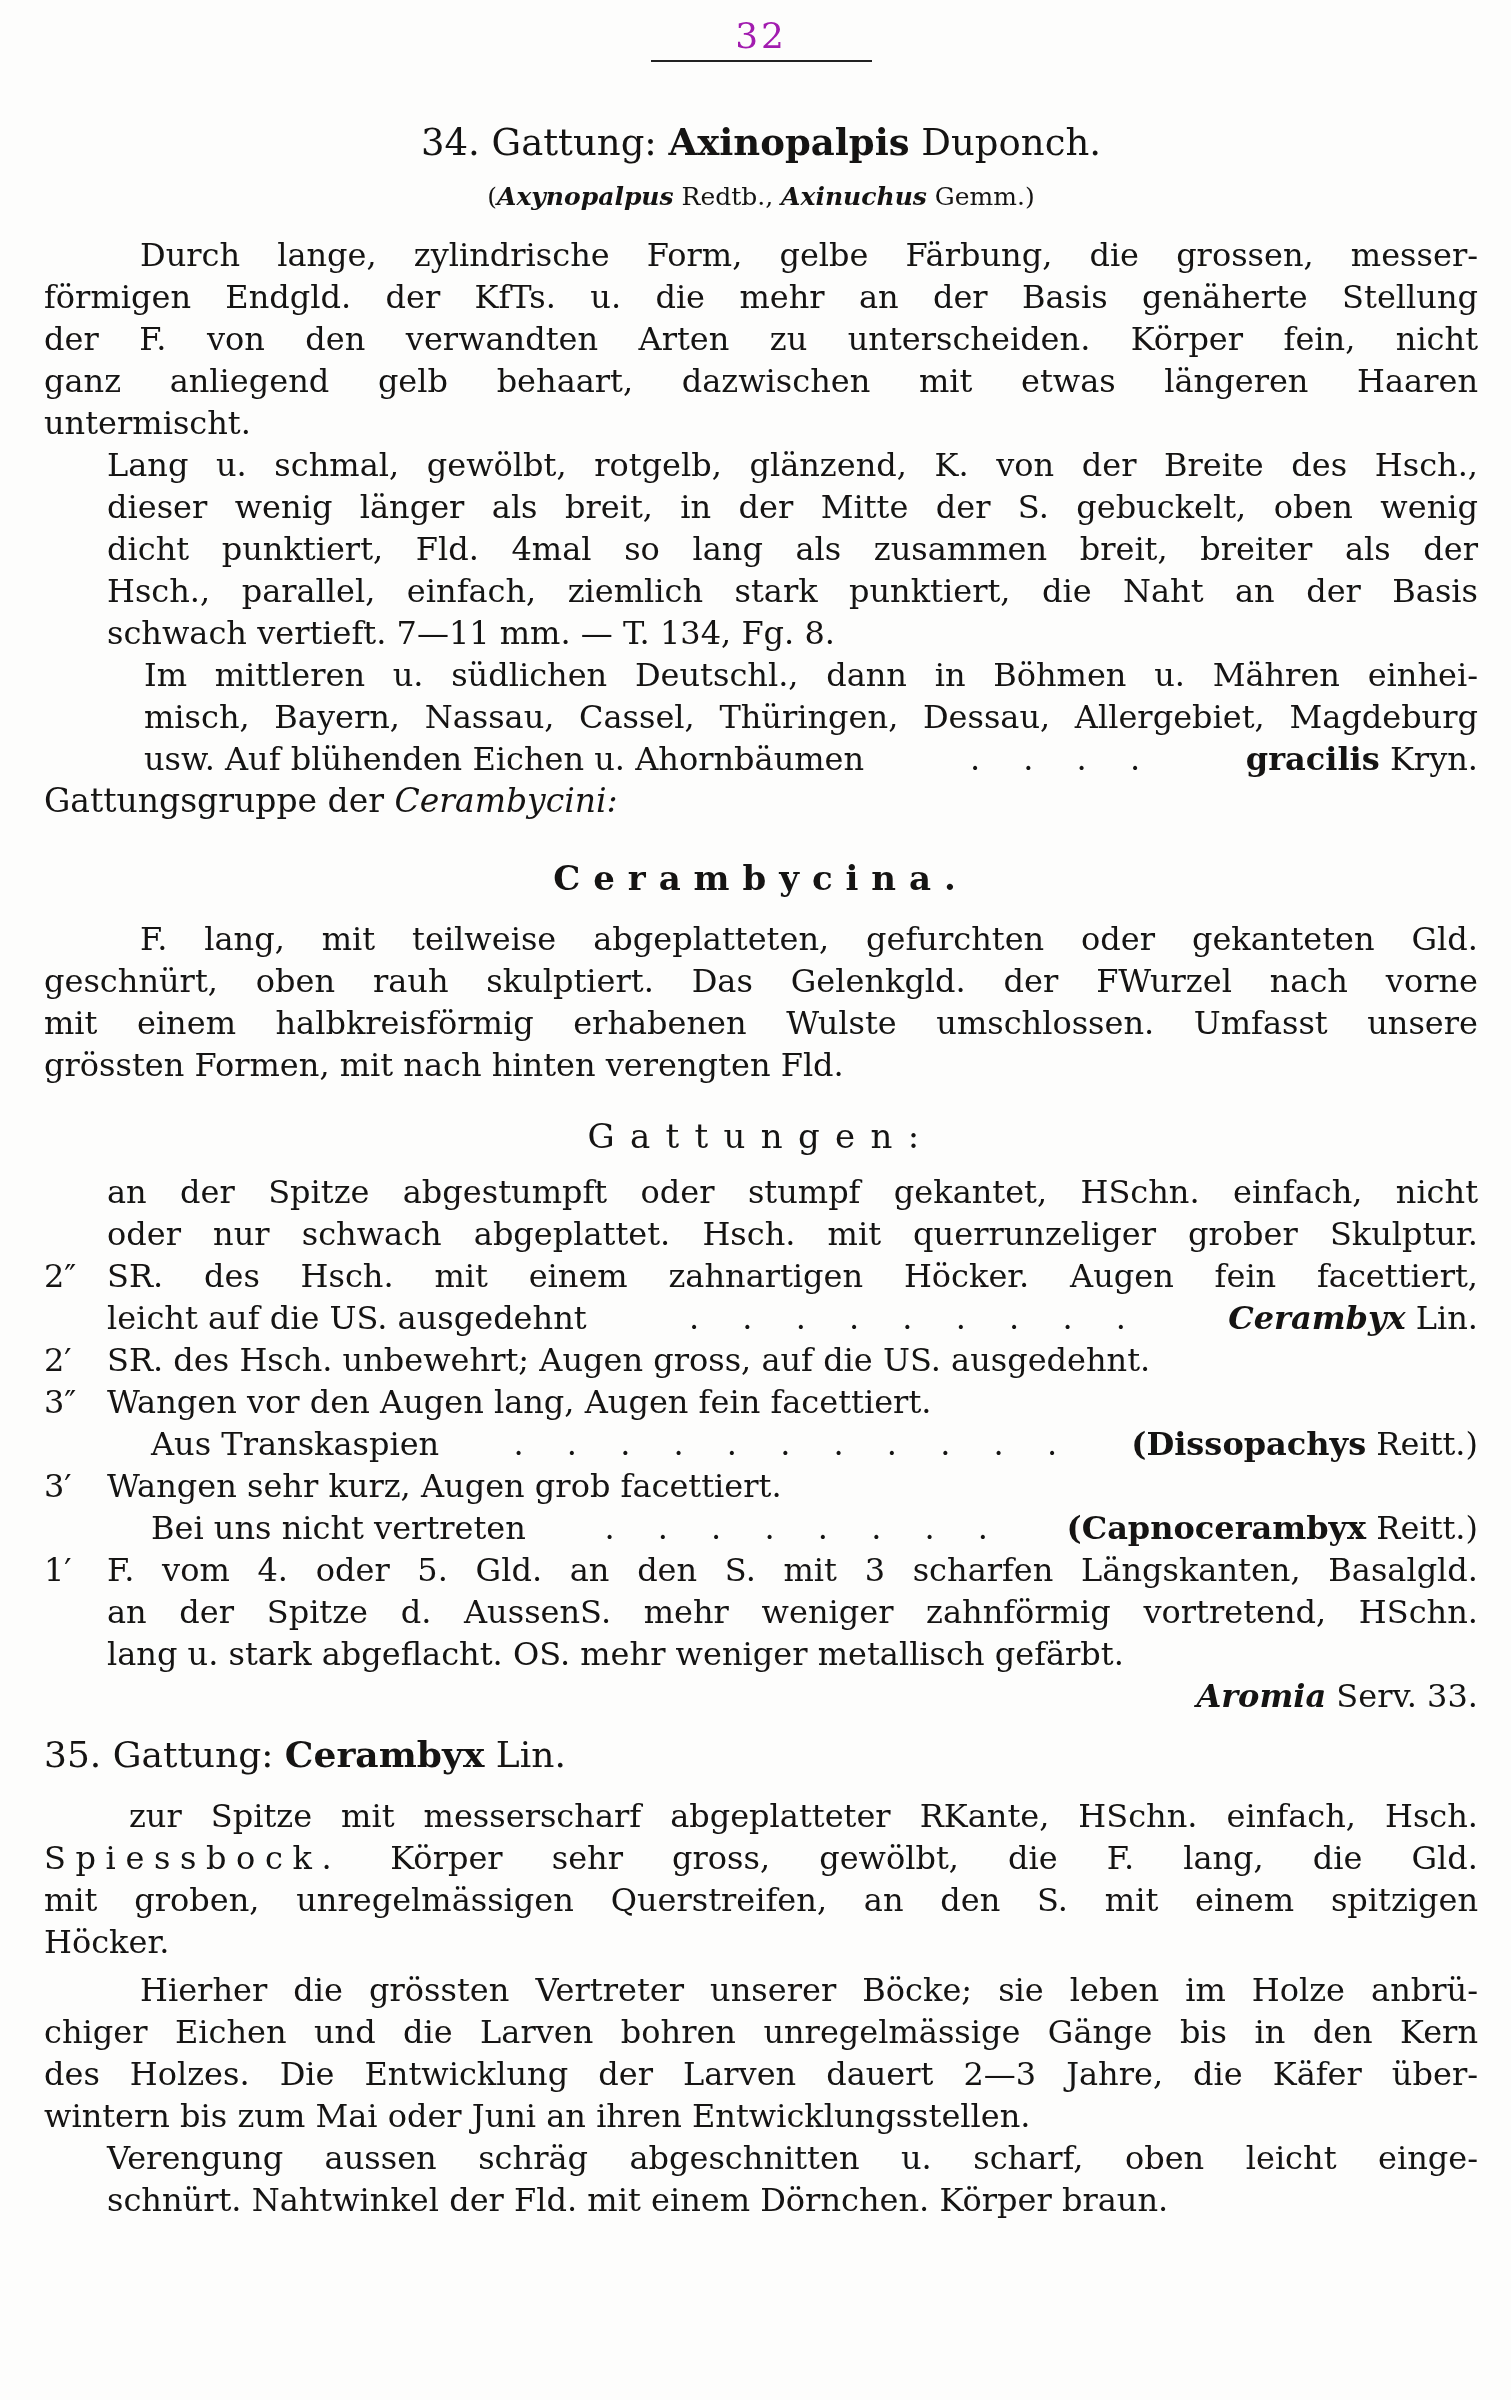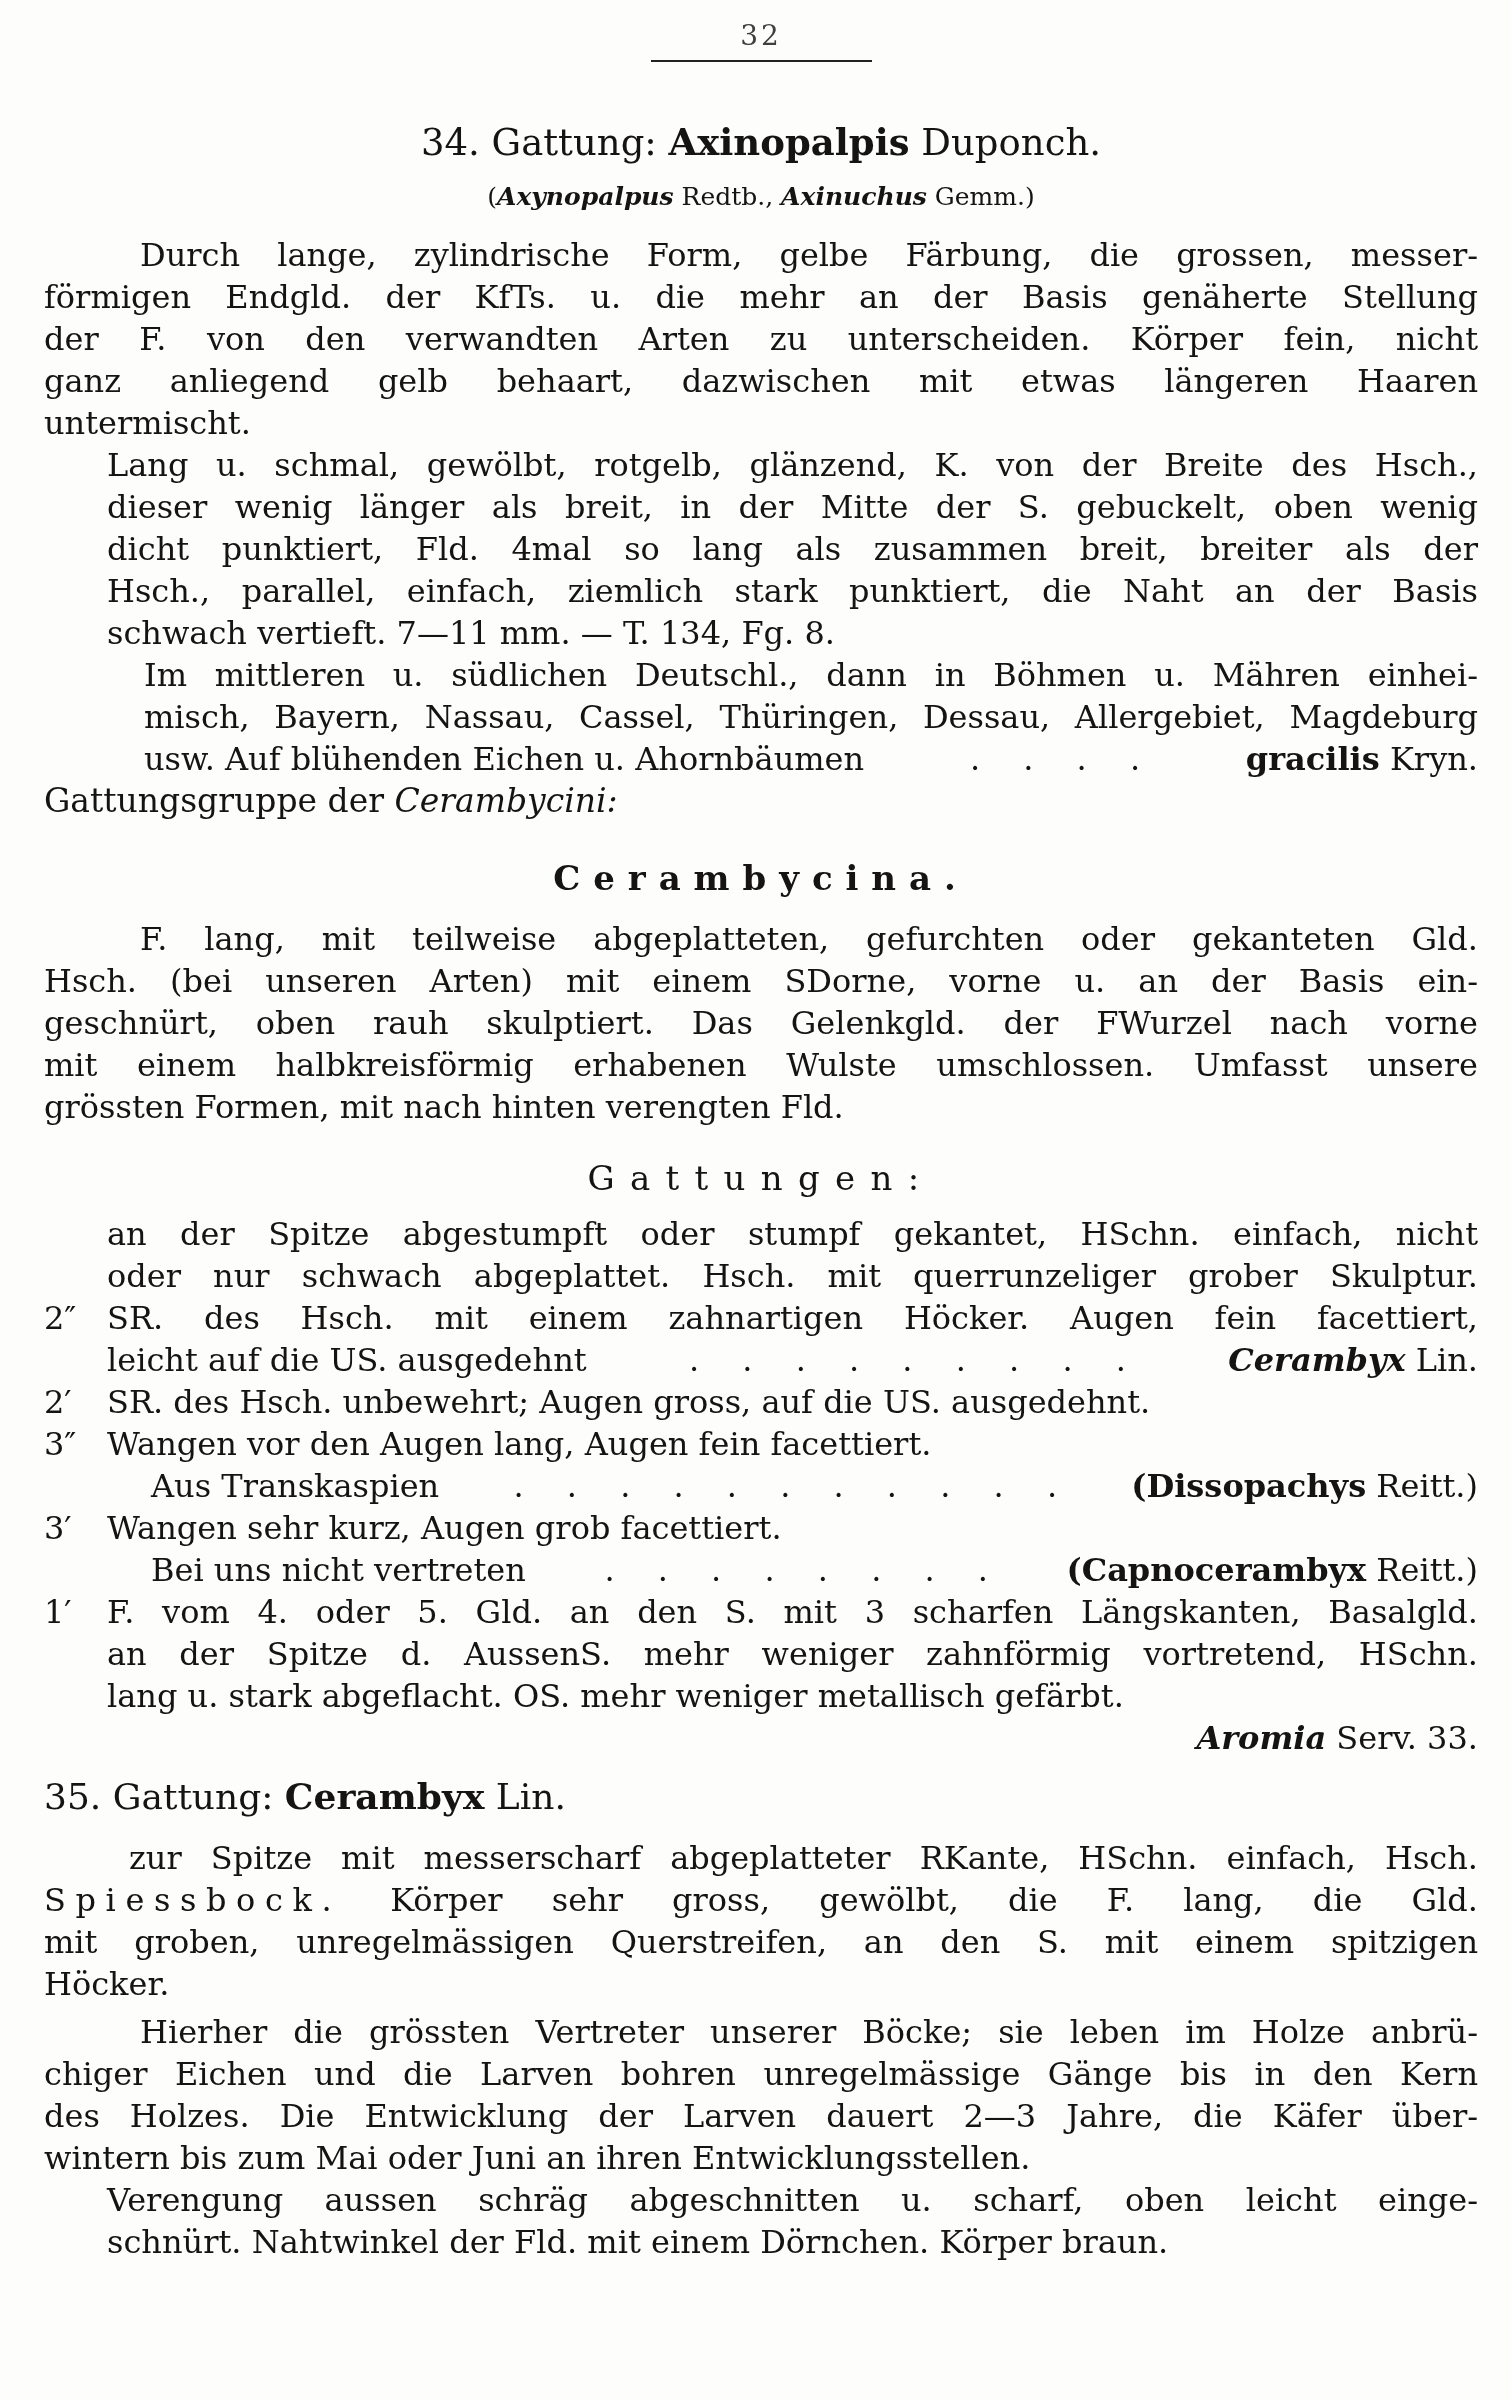--- a/index.html
+++ b/index.html
@@ -2,21 +2,21 @@
 <html><head>
 <meta charset="utf-8">
 <style>
   html,body{margin:0;padding:0;}
   body{
     width:1511px;height:2401px;overflow:hidden;
     background:#fdfdfc;color:#151413;
     font-family:"DejaVu Serif","Liberation Serif",serif;
   }
   .page{padding:11.5px 33px 0 44px;}
-  .pagenum{font-size:28px;line-height:33px;margin-top:7.7px;text-align:center;letter-spacing:2.9px;color:#404040;}
+  .pagenum{font-size:36px;line-height:33px;margin-top:7.7px;text-align:center;letter-spacing:2.9px;color:#a21caf;}
   .rule{width:221px;border-top:2.9px solid #222;margin:7.7px auto 0;}
   .h-genus{font-size:37px;font-weight:400;margin:58px 0 0;line-height:44px;text-align:center;}
   .h-sub{font-size:25px;margin-top:17.3px;line-height:29px;text-align:center;}
   .h-cerambycina{font-size:34px;font-weight:700;letter-spacing:.38em;margin:33px 0 17.3px;line-height:46px;text-align:center;}
   .h-gattungen{font-size:34px;font-weight:400;letter-spacing:.45em;margin:27px 0 11.5px;line-height:46px;text-align:center;}
   .h-genus35{font-size:36px;font-weight:400;margin:13.4px 0 15.4px;line-height:48px;text-align:left;}
   .para{margin:0;}
   .ln{font-size:32px;line-height:42px;}
   .j{text-align:justify;text-align-last:justify;}
   .rt{text-align:right;}
@@ -70,21 +70,20 @@
         <span class="dots">. . . .</span>
         <span class="lr"><span class="b">gracilis</span><span> Kryn.</span></span>
       </div>
     </div>
 
   <div class="para gattungsgruppe"><span>Gattungsgruppe der </span><span class="i">Cerambycini:</span></div>
 
   <div class="h-cerambycina">Cerambycina.</div>
   <div class="para ind">
       <div class="ln j">F. lang, mit teilweise abgeplatteten, gefurchten oder gekanteten Gld.</div>
-      <div class="ln j">Hsch. (bei unseren Arten) mit einem SDorne, vorne u. an der Basis ein-</div>
       <div class="ln j">geschnürt, oben rauh skulptiert. Das Gelenkgld. der FWurzel nach vorne</div>
       <div class="ln j">mit einem halbkreisförmig erhabenen Wulste umschlossen. Umfasst unsere</div>
       <div class="ln">grössten Formen, mit nach hinten verengten Fld.</div>
     </div>
 
   <div class="h-gattungen">Gattungen:</div>
   <div class="para key">
       <div class="ln j">an der Spitze abgestumpft oder stumpf gekantet, HSchn. einfach, nicht</div>
       <div class="ln j">oder nur schwach abgeplattet. Hsch. mit querrunzeliger grober Skulptur.</div>
       <div class="ln j"><span class="mk">2″</span><span>SR. des Hsch. mit einem zahnartigen Höcker. Augen fein facettiert,</span></div>

